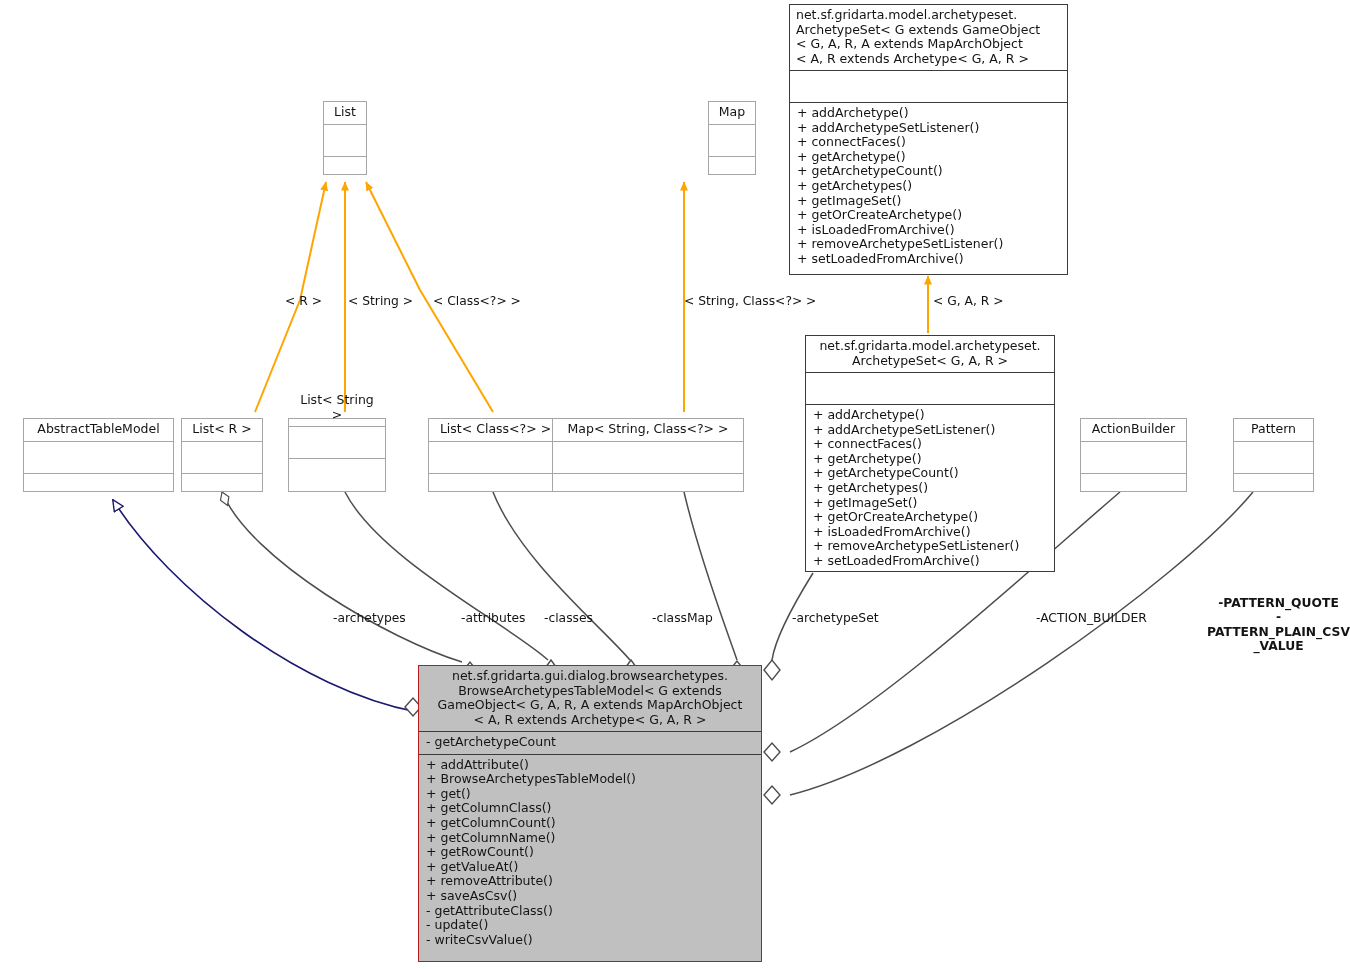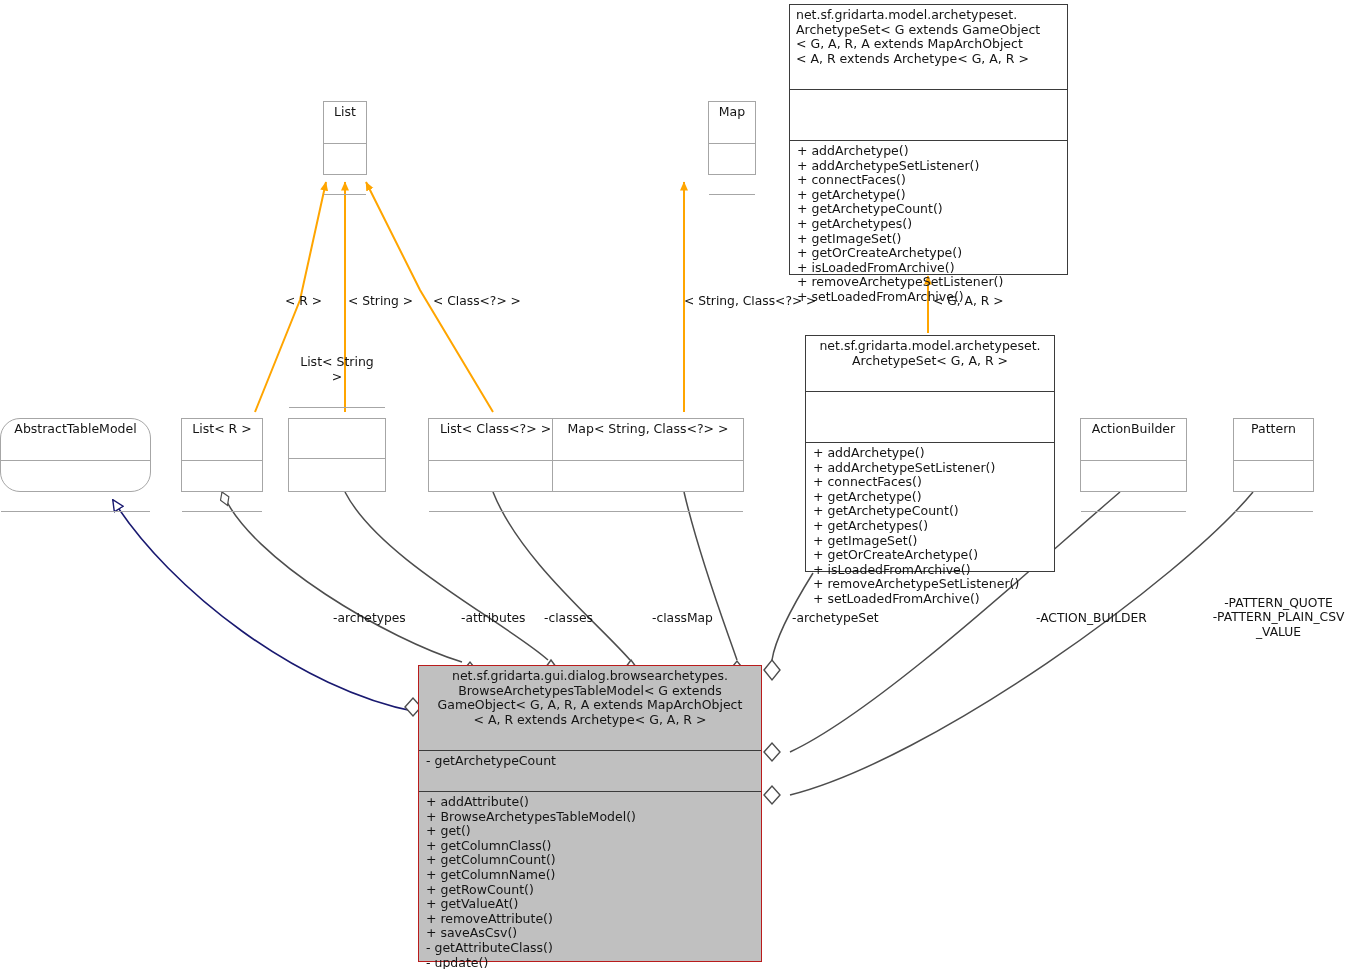--- a/index.html
+++ b/index.html
@@ -22,21 +22,20 @@
     height: 969px;
     pointer-events: none;
   }
   .umlbox {
     position: absolute;
     box-sizing: border-box;
     border: 1px solid #a6a6a6;
     background: #ffffff;
     display: flex;
     flex-direction: column;
-    gap: 19px;
   }
   .umlbox.dark { border: 1px solid #3b3b3b; }
   .umlbox.highlight {
     background: #c0c0c0;
     border: 1px solid #b91c1c;
   }
   .sec-title {
     padding: 3px 6px 4px 6px;
     font-size: 12.5px;
     line-height: 14.5px;
@@ -66,21 +65,21 @@
     text-align: left;
   }
   .empty-sec { min-height: 24px; }
   .edge-label {
     position: absolute;
     font-size: 12.3px;
     line-height: 14.4px;
     color: #141414;
     white-space: pre-line;
   }
-  .edge-label.ctr { text-align: center; }
+  .edge-label.ctr { text-align: center; font-weight: bold; }
 </style>
 </head>
 <body>
 
 <div id="canvas">
 
   <svg id="edges" viewBox="0 0 1350 969">
     <defs>
       <marker id="orangeArrow" markerWidth="10" markerHeight="10" refX="8.6" refY="4" orient="auto" markerUnits="userSpaceOnUse">
         <path d="M0,0 L9,4 L0,8 z" fill="#ffa500"></path>
@@ -177,21 +176,21 @@
 + getArchetype()
 + getArchetypeCount()
 + getArchetypes()
 + getImageSet()
 + getOrCreateArchetype()
 + isLoadedFromArchive()
 + removeArchetypeSetListener()
 + setLoadedFromArchive()</div>
   </div>
 
-  <div class="umlbox" style="left:0; top:418px; width:151px; height:74px;border-radius:20px;">
+  <div class="umlbox" style="left:23px; top:418px; width:151px; height:74px;">
     <div class="sec-title ctr">AbstractTableModel</div>
     <div class="sec-sep sec-attrs empty-sec"></div>
     <div class="sec-sep sec-ops empty-sec"></div>
   </div>
 
   <div class="umlbox" style="left:181px; top:418px; width:82px; height:74px;">
     <div class="sec-title ctr">List&lt; R &gt;</div>
     <div class="sec-sep sec-attrs empty-sec"></div>
     <div class="sec-sep sec-ops empty-sec"></div>
   </div>

